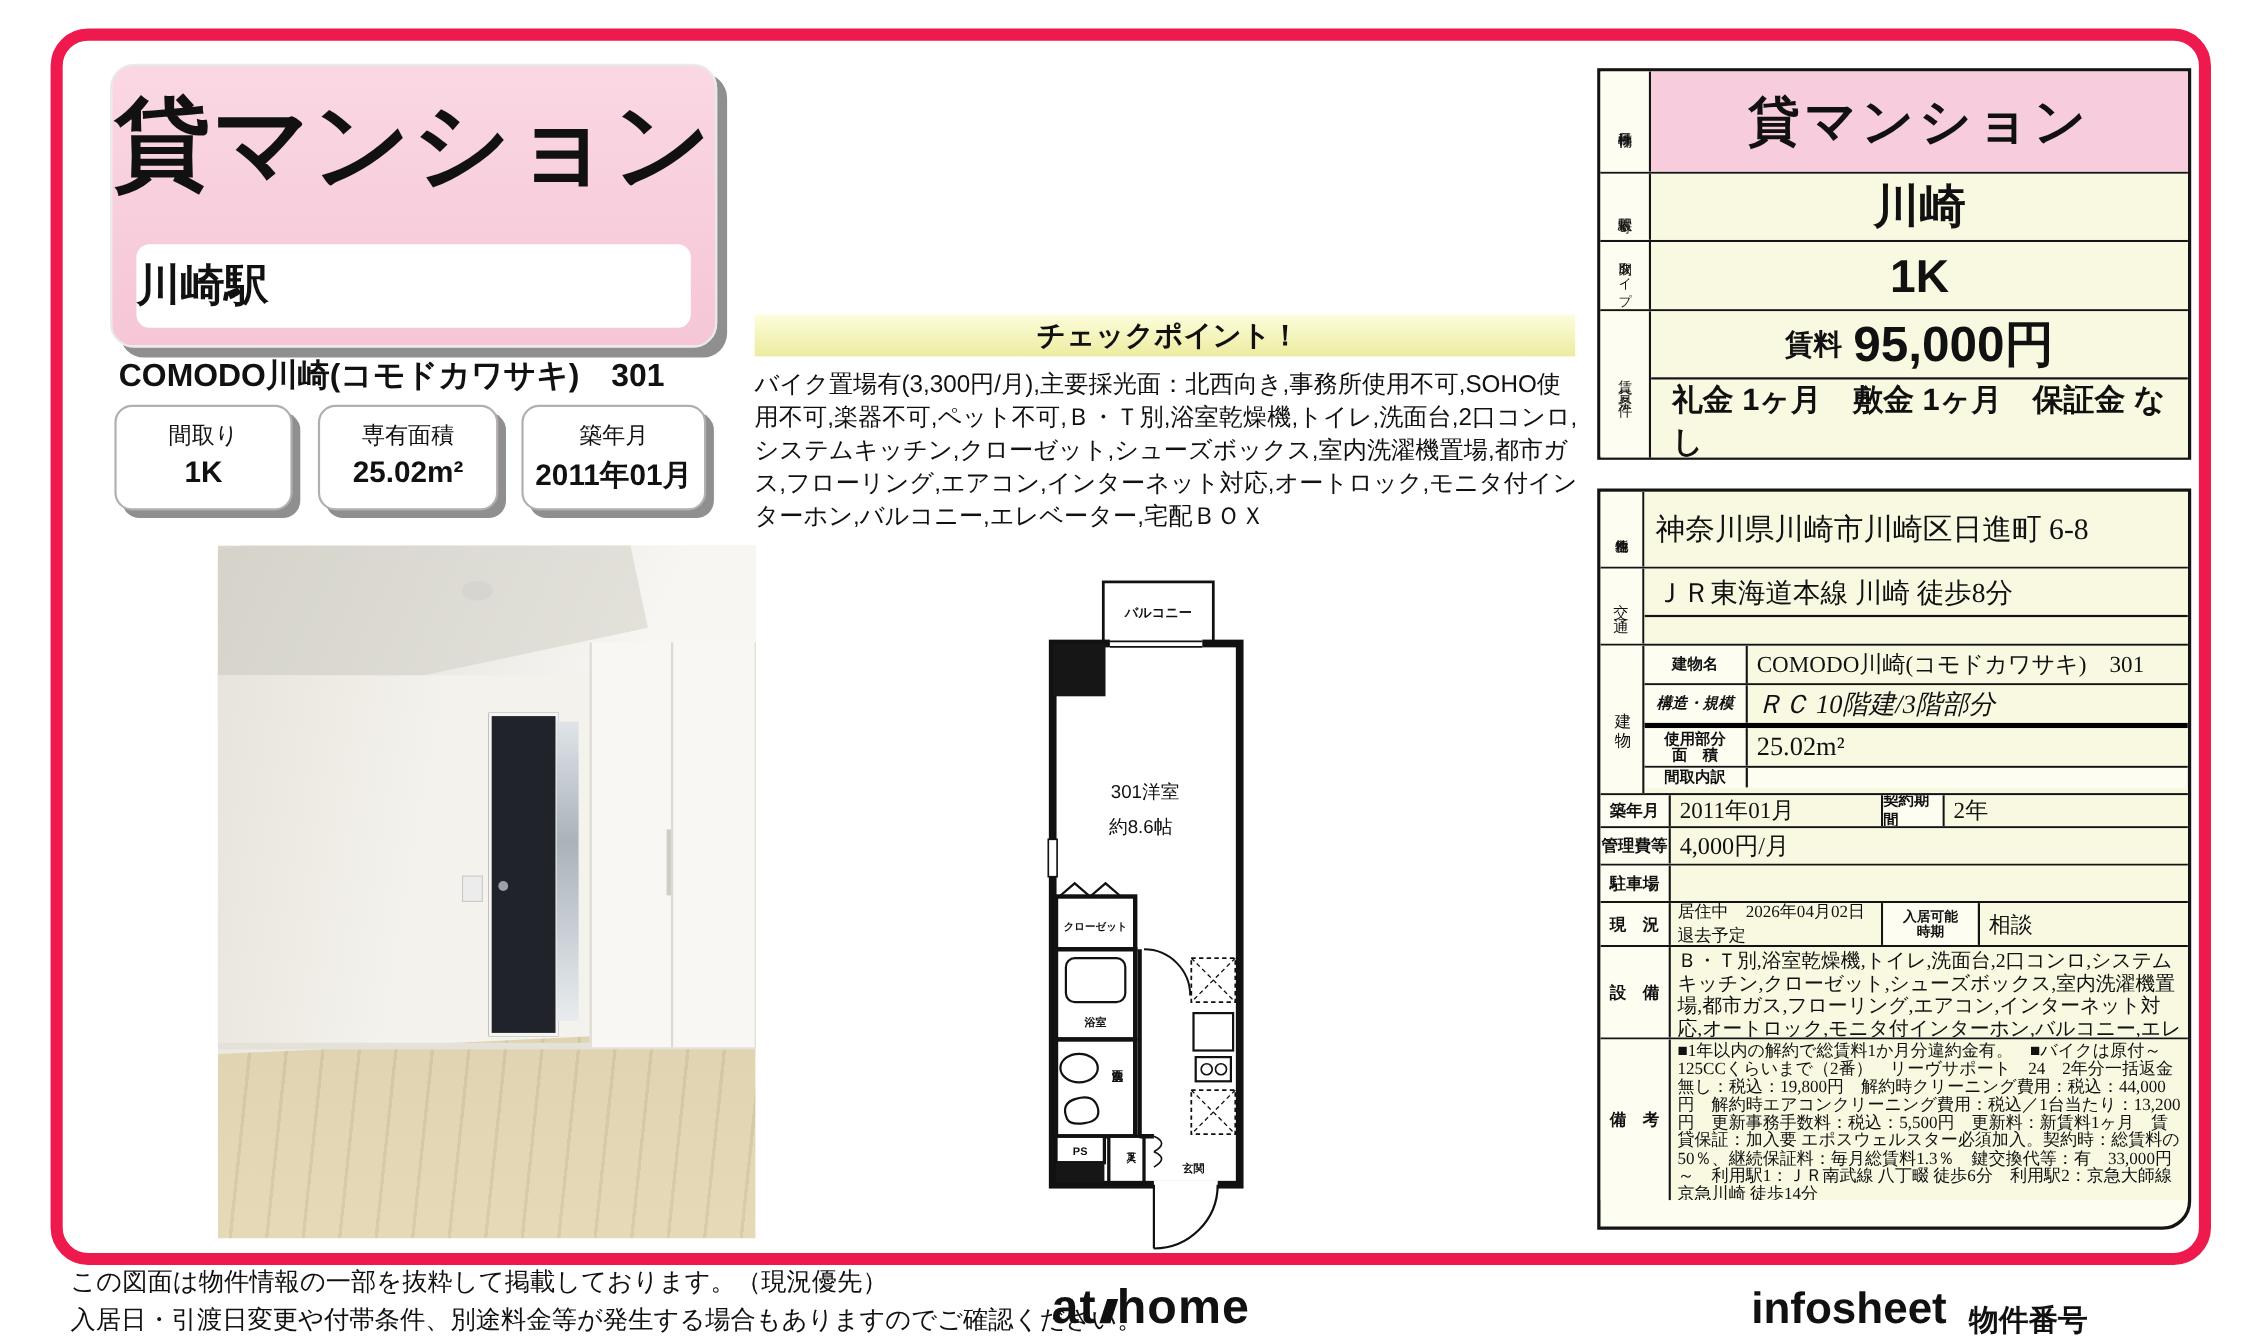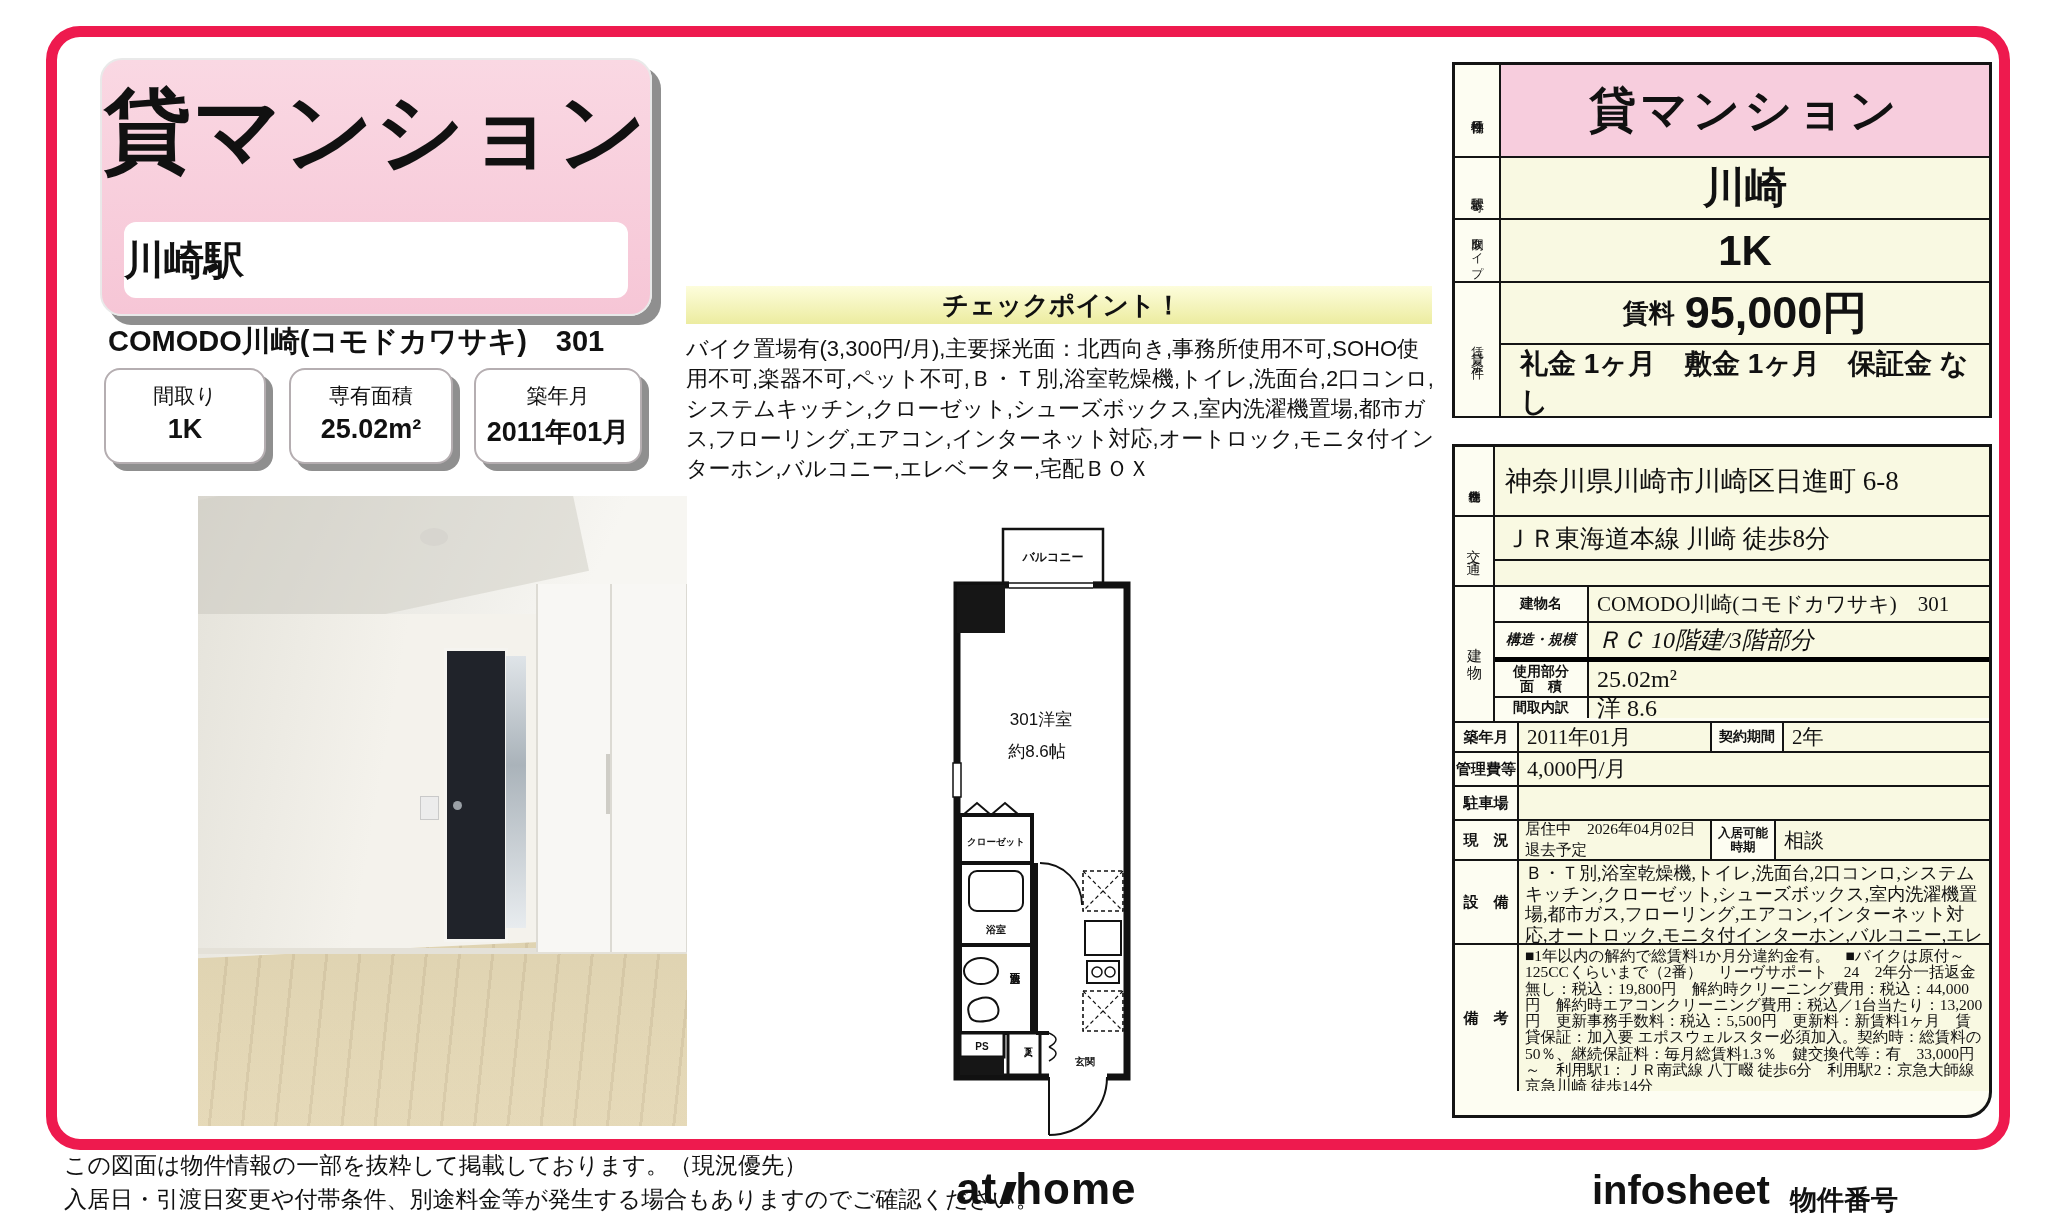--- a/index.html
+++ b/index.html
@@ -269,48 +269,48 @@
           <div class="lab" style="width:92px;border-right:2px solid #141414;font-size:14px;font-weight:bold;">構造・規模</div>
           <div class="cream serif" style="flex:1;display:flex;align-items:center;padding-left:8px;font-size:24px;">ＲＣ 10階建/3階部分</div>
         </div>
         <div style="display:flex;height:34px;border-bottom:2px solid #141414;">
           <div class="lab" style="width:92px;border-right:2px solid #141414;font-size:14px;font-weight:bold;flex-direction:column;line-height:15px;">
             <span>使用部分</span>
             <span>面　積</span>
           </div>
           <div class="cream serif" style="flex:1;display:flex;align-items:center;padding-left:8px;font-size:24px;">25.02m²</div>
         </div>
-        <div style="display:flex;height:20px;">
+        <div style="display:flex;height:20px;flex-direction:column;">
           <div class="lab" style="width:92px;border-right:2px solid #141414;font-size:14px;font-weight:bold;">間取内訳</div>
           <div class="cream serif" style="flex:1;display:flex;align-items:center;padding-left:8px;font-size:24px;">洋 8.6</div>
         </div>
       </div>
     </div>
 
     <div class="trow" style="height:30px;">
       <div class="tcell lab" style="width:64px;font-weight:bold;">築年月</div>
       <div class="tcell cream serif" style="width:193px;display:flex;align-items:center;padding-left:8px;font-size:21px;">2011年01月</div>
-      <div class="tcell lab" style="width:72px;font-weight:bold;font-size:14px;">契約期間</div>
+      <div class="tcell lab" style="width:56px;font-weight:bold;font-size:14px;">契約期間</div>
       <div class="tcell cream serif" style="flex:1;display:flex;align-items:center;padding-left:8px;font-size:21px;">2年</div>
     </div>
 
     <div class="trow" style="height:34px;">
       <div class="tcell lab" style="width:64px;font-weight:bold;">管理費等</div>
       <div class="tcell cream serif" style="flex:1;display:flex;align-items:center;padding-left:8px;font-size:22px;">4,000円/月</div>
     </div>
 
     <div class="trow" style="height:34px;">
       <div class="tcell lab" style="width:64px;font-weight:bold;">駐車場</div>
       <div class="tcell cream serif" style="flex:1;"></div>
     </div>
 
     <div class="trow" style="height:40px;">
       <div class="tcell lab" style="width:64px;font-weight:bold;">現　況</div>
       <div class="tcell cream serif" style="width:193px;display:flex;align-items:center;padding-left:6px;font-size:15.5px;">居住中　2026年04月02日退去予定</div>
-      <div class="tcell lab" style="width:64px;font-weight:bold;font-size:12.5px;flex-direction:column;line-height:14px;">
+      <div class="tcell lab" style="width:88px;font-weight:bold;font-size:12.5px;flex-direction:column;line-height:14px;">
         <span>入居可能</span>
         <span>時期</span>
       </div>
       <div class="tcell cream serif" style="flex:1;display:flex;align-items:center;padding-left:8px;font-size:20px;">相談</div>
     </div>
 
     <div class="trow" style="height:84px;">
       <div class="tcell lab" style="width:64px;font-weight:bold;">設　備</div>
       <div class="tcell cream serif" style="flex:1;font-size:18px;line-height:20.5px;padding:2px 6px;">Ｂ・Ｔ別,浴室乾燥機,トイレ,洗面台,2口コンロ,システムキッチン,クローゼット,シューズボックス,室内洗濯機置場,都市ガス,フローリング,エアコン,インターネット対応,オートロック,モニタ付インターホン,バルコニー,エレベーター,宅配ＢＯＸ</div>
     </div>

